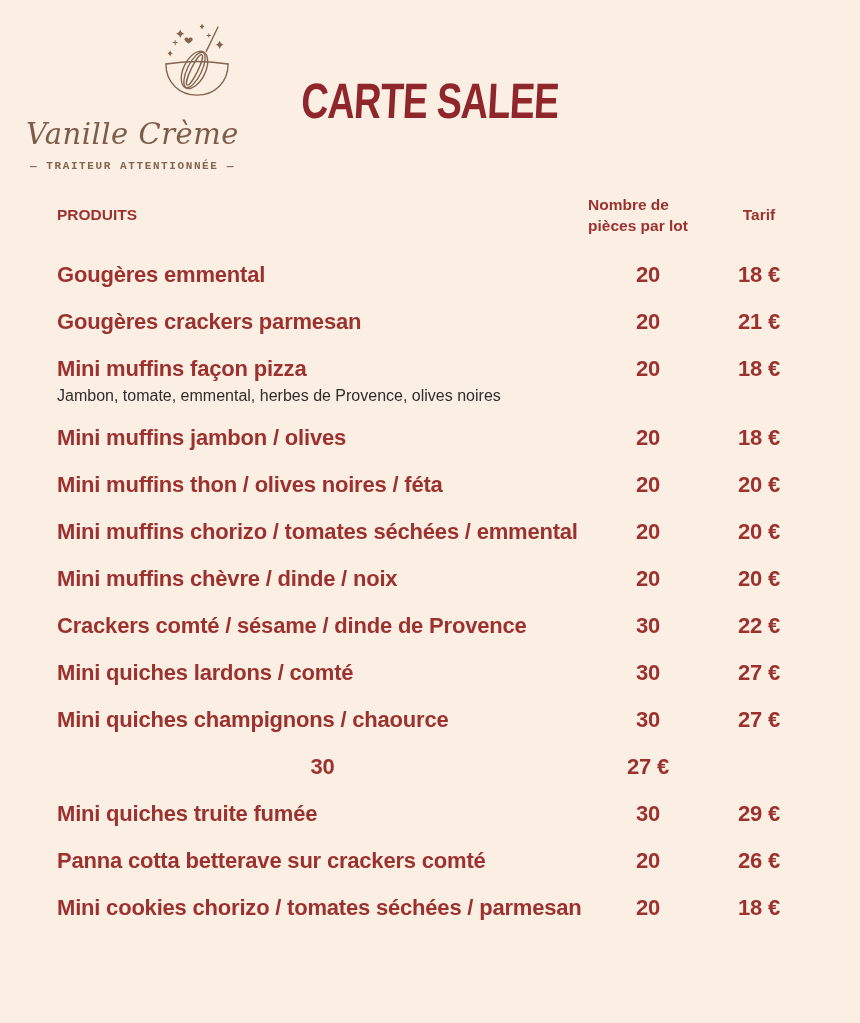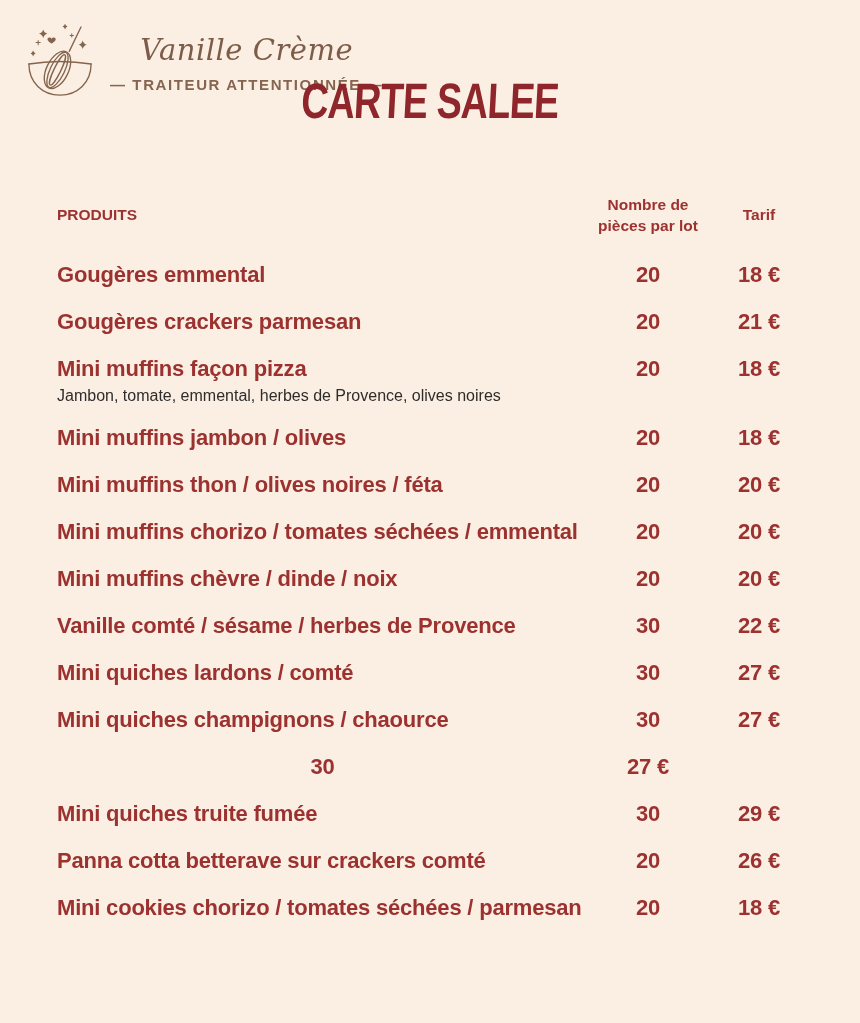--- a/index.html
+++ b/index.html
@@ -17,21 +17,22 @@
     height: 1023px;
     background: #fbeee2;
   }
 
   
   .brand {
     position: absolute;
     left: 18px;
     top: 22px;
     display: flex;
-    align-items: flex-start;
+    align-items: flex-end;
+    flex-direction: column;
   }
   .logo {
     width: 84px;
     height: 84px;
     flex: 0 0 auto;
   }
   .brand-text {
     margin-left: 8px;
     padding-top: 14px;
     text-align: center;
@@ -40,25 +41,26 @@
     font-family: "DejaVu Serif", serif;
     font-style: italic;
     font-size: 29px;
     color: #7d5c49;
     letter-spacing: 0.5px;
     line-height: 1;
     white-space: nowrap;
   }
   .brand-tagline {
     margin-top: 11px;
-    font-size: 15px;
+    font-size: 11px;
     font-weight: bold;
     letter-spacing: 1.6px;
     color: #85654f;
     white-space: nowrap;
+    font-family: Liberation Mono, monospace;
   }
 
   .page-title {
     position: absolute;
     left: 0;
     right: 0;
     top: 74px;
     text-align: center;
     font-size: 46px;
     font-weight: 800;
@@ -83,21 +85,21 @@
     align-items: start;
   }
   .thead {
     height: 46px;
     align-items: center;
     margin-bottom: 13px;
     font-weight: bold;
     font-size: 15.5px;
   }
   .th-product { text-align: left; }
-  .th-qty { text-align: center; line-height: 21px; }
+  .th-qty { line-height: 21px; }
   .th-price { text-align: center; }
 
   .cell-line { line-height: 47px; font-weight: bold; font-size: 22px; letter-spacing: -0.2px; white-space: nowrap; }
   .product-cell { text-align: left; }
   .qty-cell  { text-align: center; }
   .price-cell { text-align: center; }
 
   .product-desc {
     font-family: "Liberation Sans", sans-serif;
     font-weight: normal;
@@ -214,21 +216,21 @@
     <div class="product-cell">
       <div class="cell-line">Mini muffins chèvre / dinde / noix</div>
 
     </div>
     <div class="qty-cell cell-line">20</div>
     <div class="price-cell cell-line">20 €</div>
   </div>
 
   <div class="row">
     <div class="product-cell">
-      <div class="cell-line">Vanille comté / sésame / herbes de Provence</div>
+      <div class="cell-line">Crackers comté / sésame / dinde de Provence</div>
 
     </div>
     <div class="qty-cell cell-line">30</div>
     <div class="price-cell cell-line">22 €</div>
   </div>
 
   <div class="row">
     <div class="product-cell">
       <div class="cell-line">Mini quiches lardons / comté</div>
 

